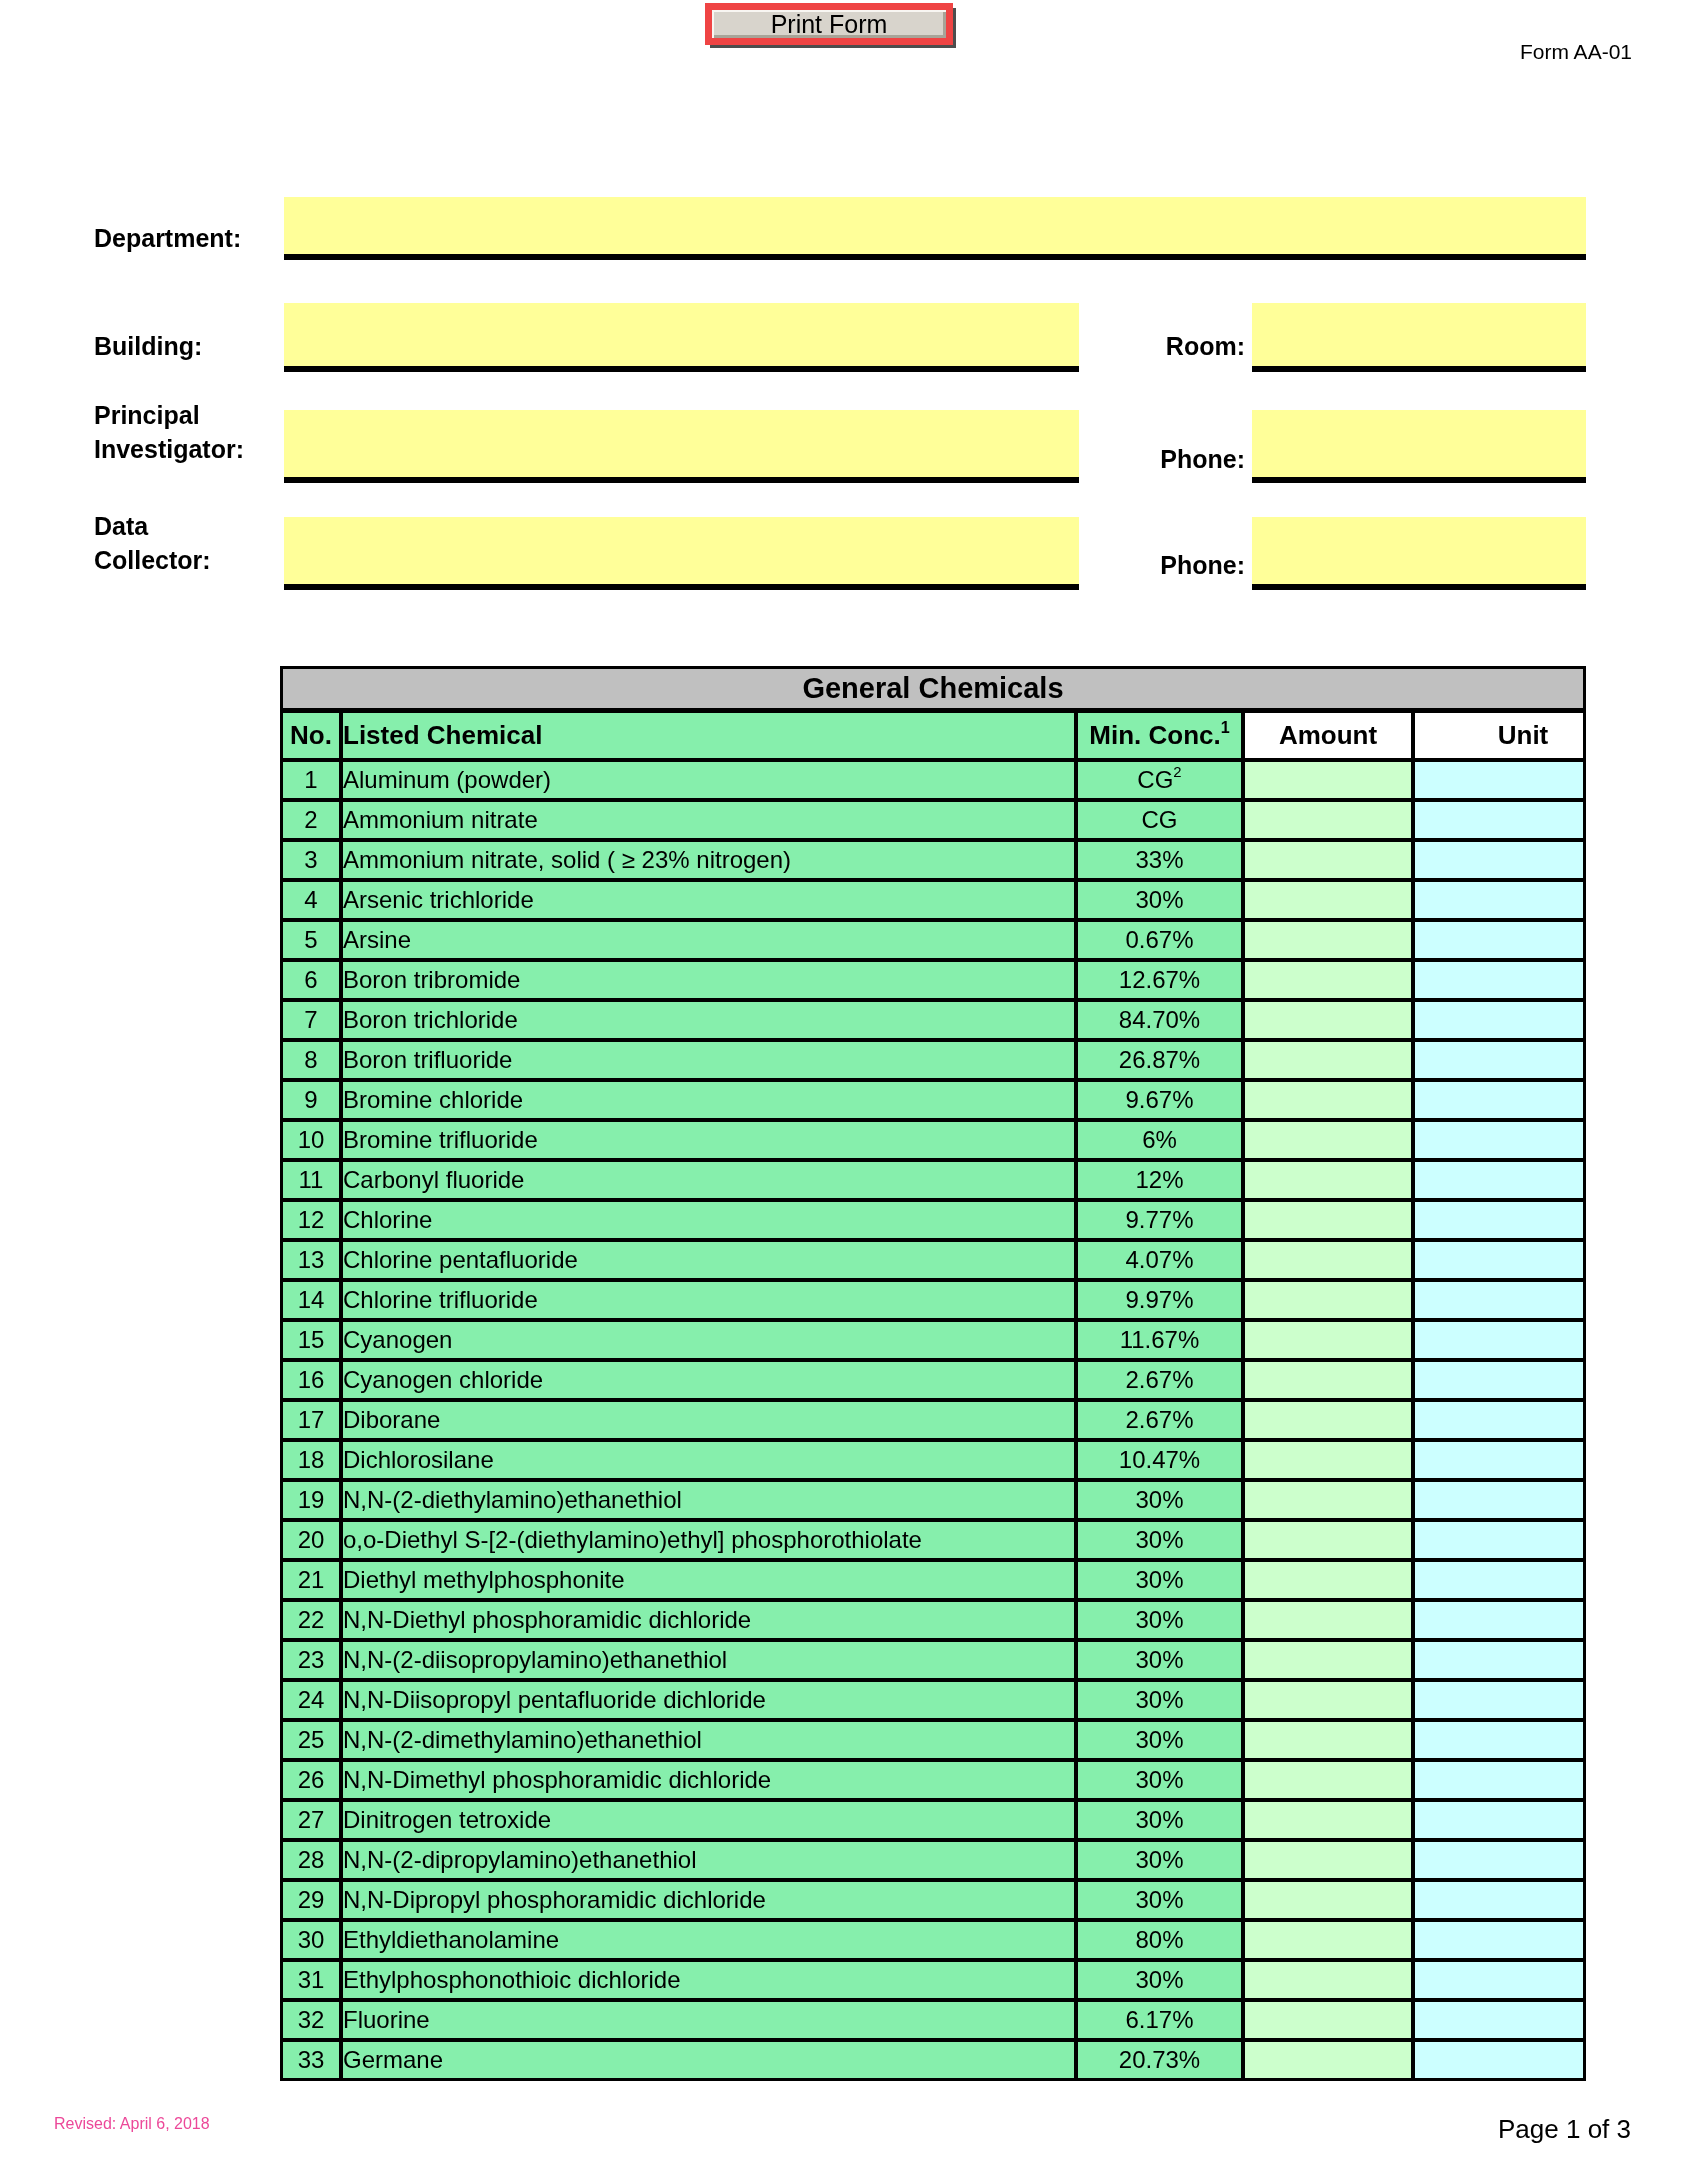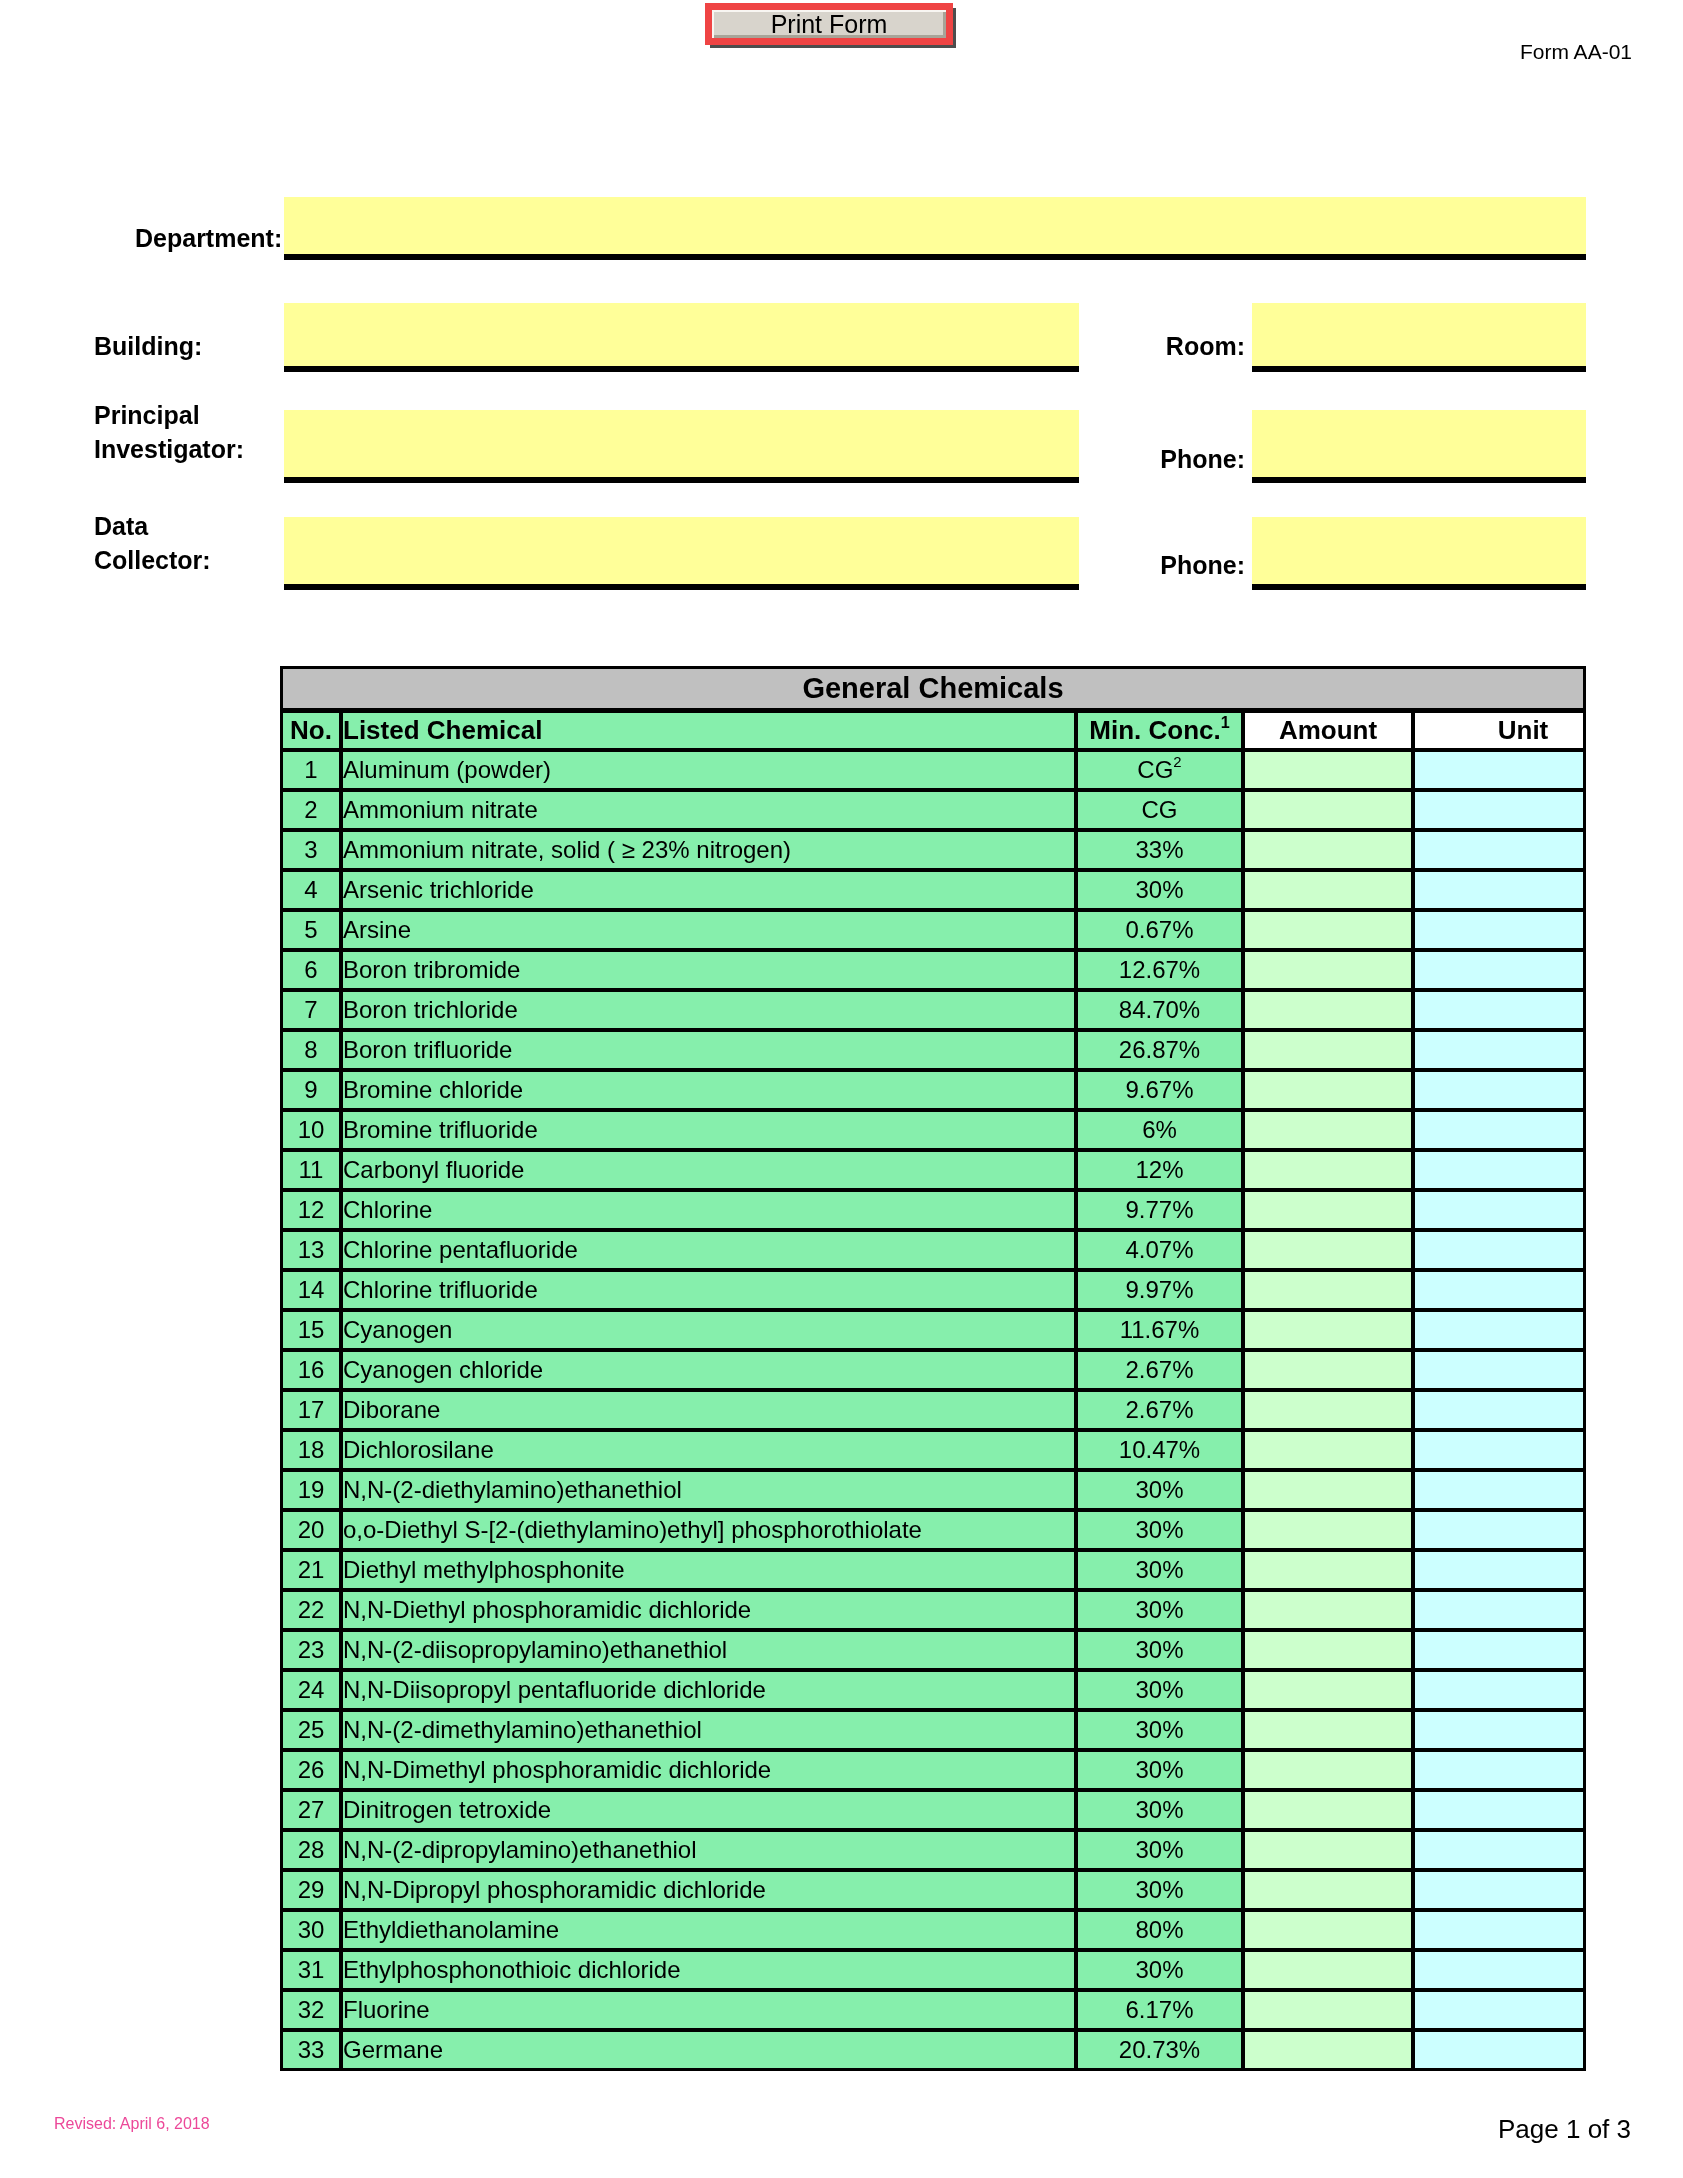--- a/index.html
+++ b/index.html
@@ -62,21 +62,21 @@
     border-bottom: 6px solid #000;
   }
   #dept-field   { left: 284px; top: 197px; width: 1302px; height: 63px; }
   #bldg-field   { left: 284px; top: 303px; width:  795px; height: 69px; }
   #room-field   { left: 1252px; top: 303px; width: 334px; height: 69px; }
   #pi-field     { left: 284px; top: 410px; width:  795px; height: 73px; }
   #phone1-field { left: 1252px; top: 410px; width: 334px; height: 73px; }
   #dc-field     { left: 284px; top: 517px; width:  795px; height: 73px; }
   #phone2-field { left: 1252px; top: 517px; width: 334px; height: 73px; }
 
-  #dept-label   { top: 221px; width: 178px; margin-left: 41px; }
+  #dept-label   { top: 221px; width: 178px; }
   #bldg-label   { top: 329px; width: 178px; }
   #room-label   { top: 329px; left: 1077px; width: 168px; text-align: right; }
   #pi-label     { top: 398px; width: 163px; }
   #phone1-label { top: 442px; left: 1077px; width: 168px; text-align: right; }
   #dc-label     { top: 509px; width: 163px; }
   #phone2-label { top: 548px; left: 1077px; width: 168px; text-align: right; }
 
   
   .gc-table {
     position: absolute;
@@ -89,21 +89,21 @@
     height: 44px;
     background: #c0c0c0;
     border-bottom: 5px solid #000;
     display: flex; align-items: center; justify-content: center;
     font-size: 29px; font-weight: bold;
   }
   .trow {
     display: grid;
     grid-template-columns: 56px 735px 167px 170px 1fr;
   }
-  .trow.hdr { height: 35px; font-weight: bold; font-size: 26px; }
+  .trow.hdr { height: 45px; font-weight: bold; font-size: 26px; }
   .trow.dr  { height: 40px; border-top: 4px solid #000; font-size: 24px; }
   .cell {
     display: flex; align-items: center;
     overflow: hidden; white-space: nowrap;
   }
   .cell + .cell { border-left: 4px solid #000; }
   .c-no   { justify-content: center; }
   .c-chem { justify-content: flex-start; }
   .c-conc { justify-content: center; }
   .c-amt  { background: #ccffcc; }

